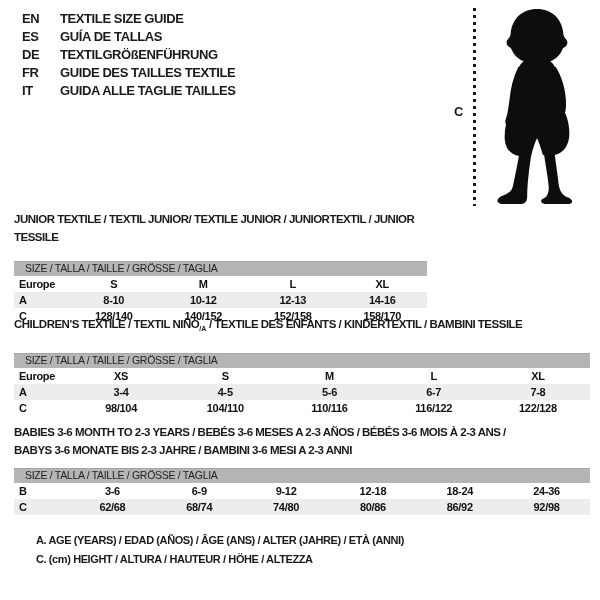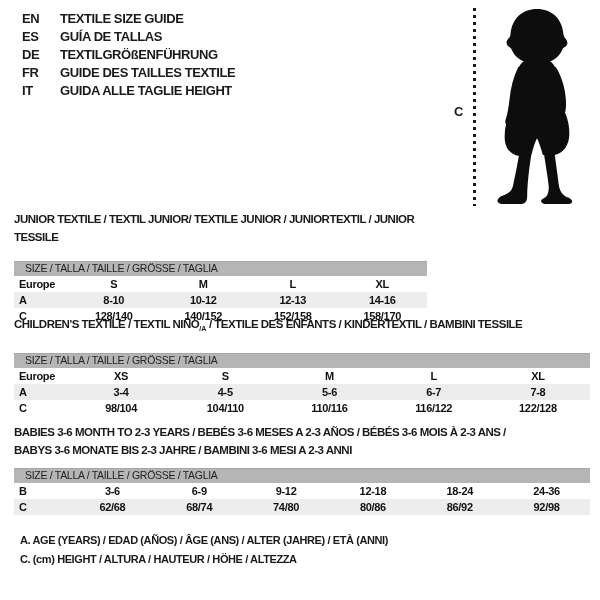--- a/index.html
+++ b/index.html
@@ -43,21 +43,21 @@
   }
   table.size-table{width:100%;border-collapse:collapse;table-layout:fixed;}
   table.size-table td{
     height:16px;padding:0;text-align:center;font-size:11px;font-weight:700;
     color:#111;letter-spacing:-0.3px;white-space:nowrap;overflow:hidden;
   }
   table.size-table td.lbl{text-align:left;padding-left:5px;}
   table.size-table tr.shaded{background:var(--shaded);}
 
   
-  .notes{position:absolute;left:20px;top:531px;}
+  .notes{position:absolute;left:36px;top:531px;}
   .note-row{font-size:11px;font-weight:bold;line-height:18.5px;letter-spacing:-0.4px;}
 </style>
 </head>
 <body>
 
 <div class="page">
 
   <header class="lang-block">
     <div id="lang-rows">
         <div class="lang-row">
@@ -71,21 +71,21 @@
         <div class="lang-row">
     <span class="lang-code">DE</span>
     <span class="lang-label">TEXTILGRÖßENFÜHRUNG</span>
   </div>
         <div class="lang-row">
     <span class="lang-code">FR</span>
     <span class="lang-label">GUIDE DES TAILLES TEXTILE</span>
   </div>
         <div class="lang-row">
     <span class="lang-code">IT</span>
-    <span class="lang-label">GUIDA ALLE TAGLIE HEIGHT</span>
+    <span class="lang-label">GUIDA ALLE TAGLIE TAILLES</span>
   </div>
       </div>
   </header>
 
   <div>
     <span class="measure-c">C</span>
     <div class="dashed-line"></div>
     <svg class="baby" viewBox="0 0 102 200" xmlns="http://www.w3.org/2000/svg">
       <g fill="#0d0d0d">
 

